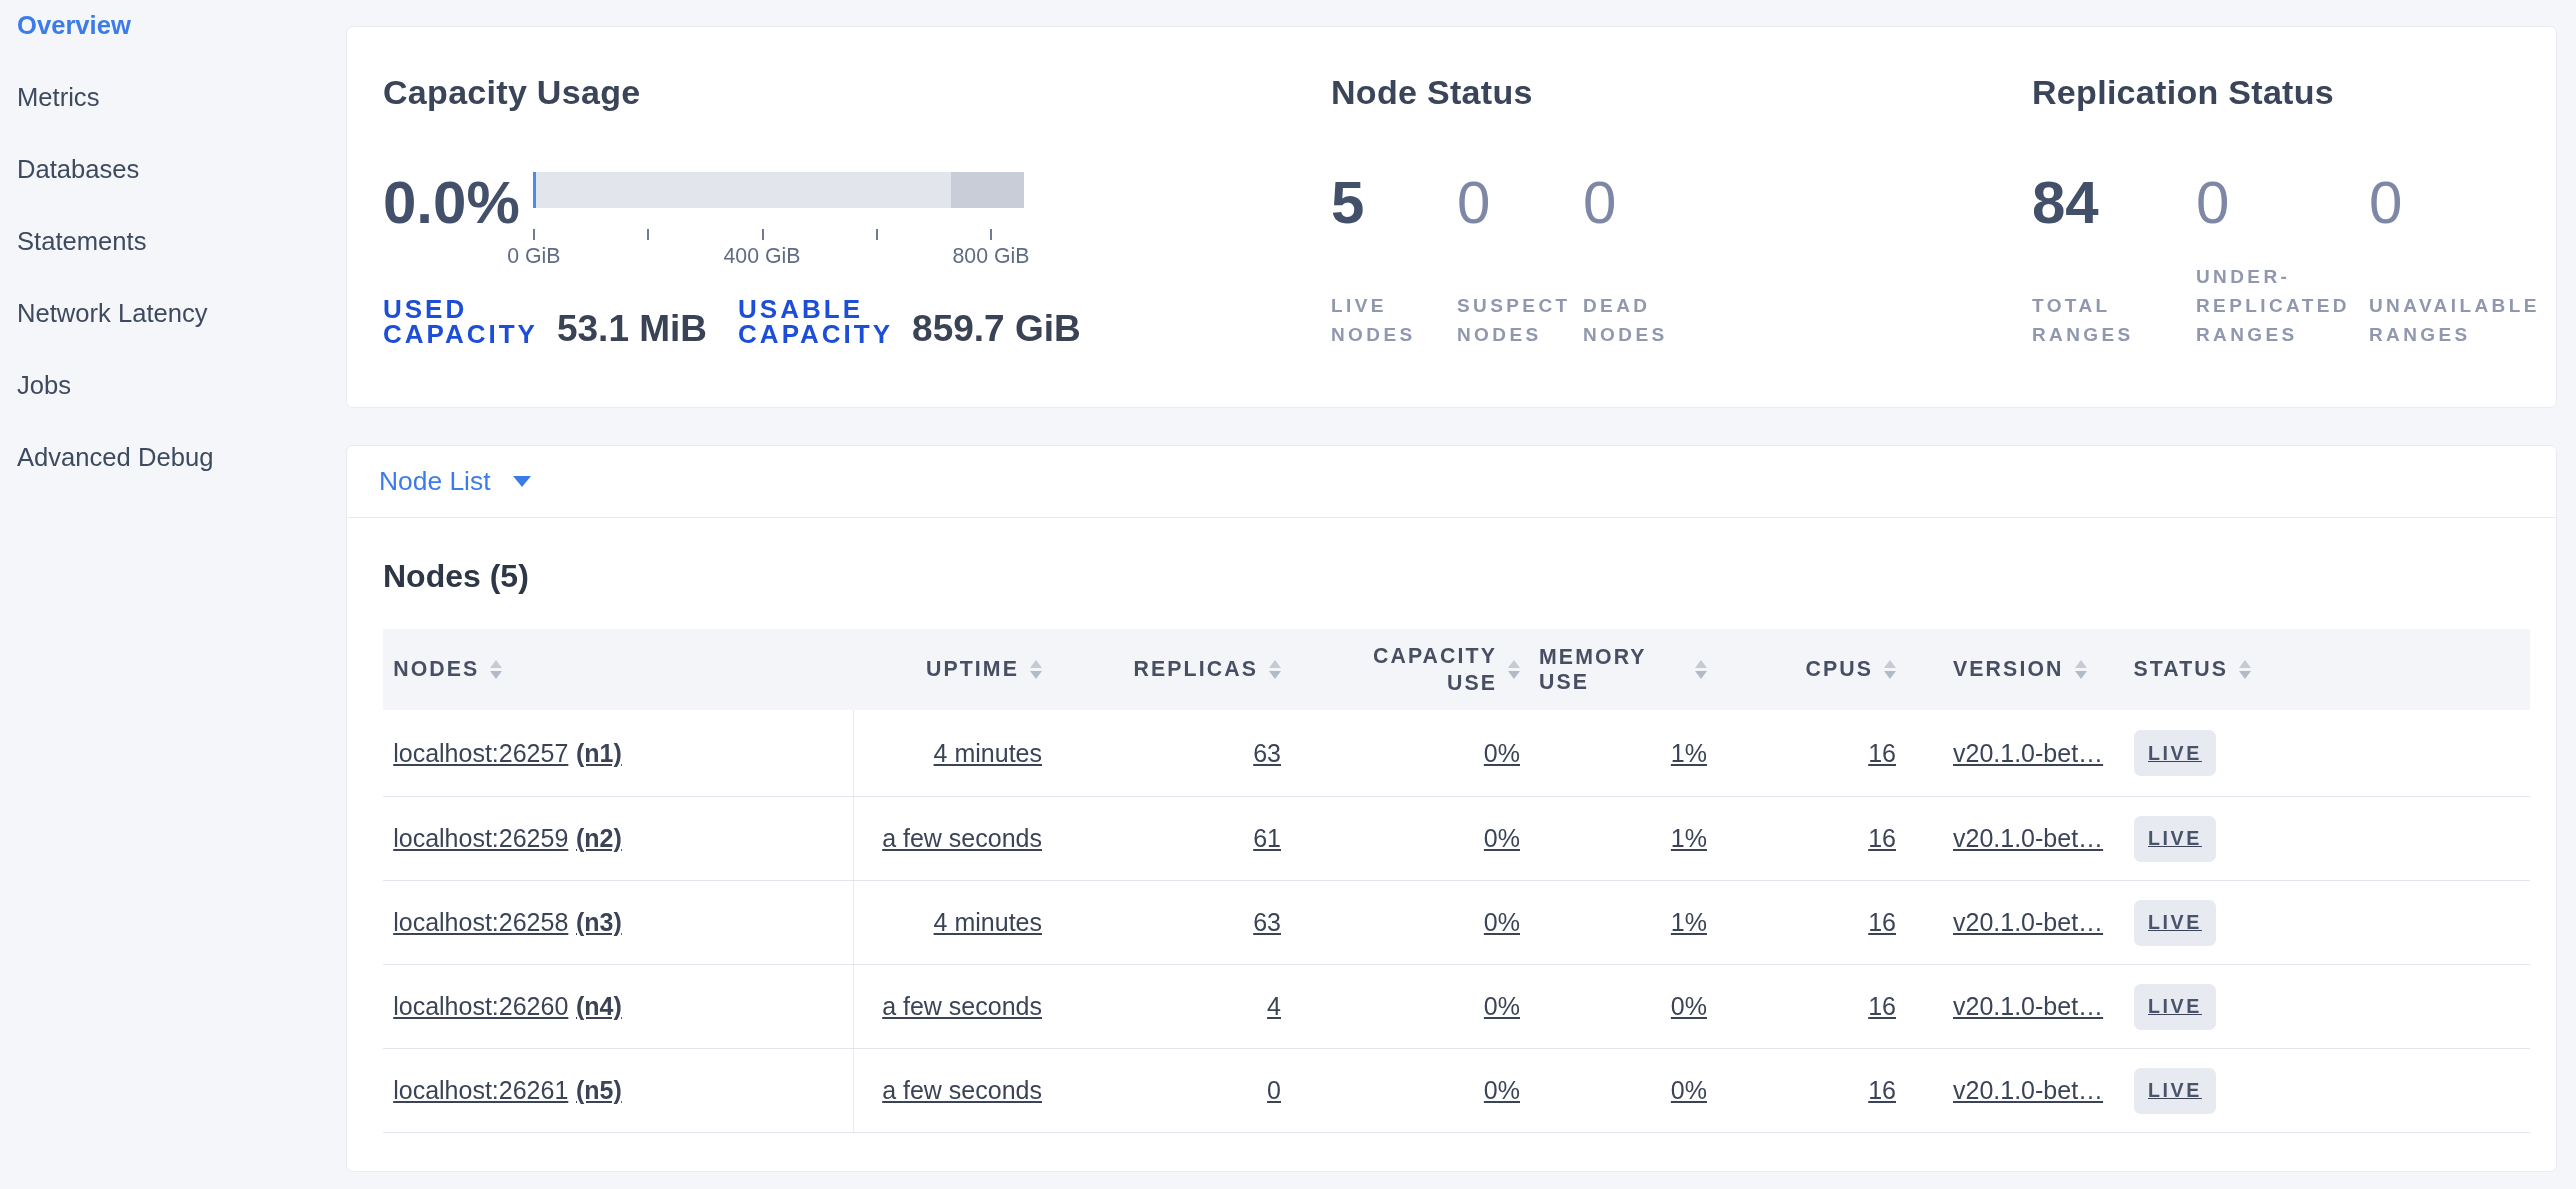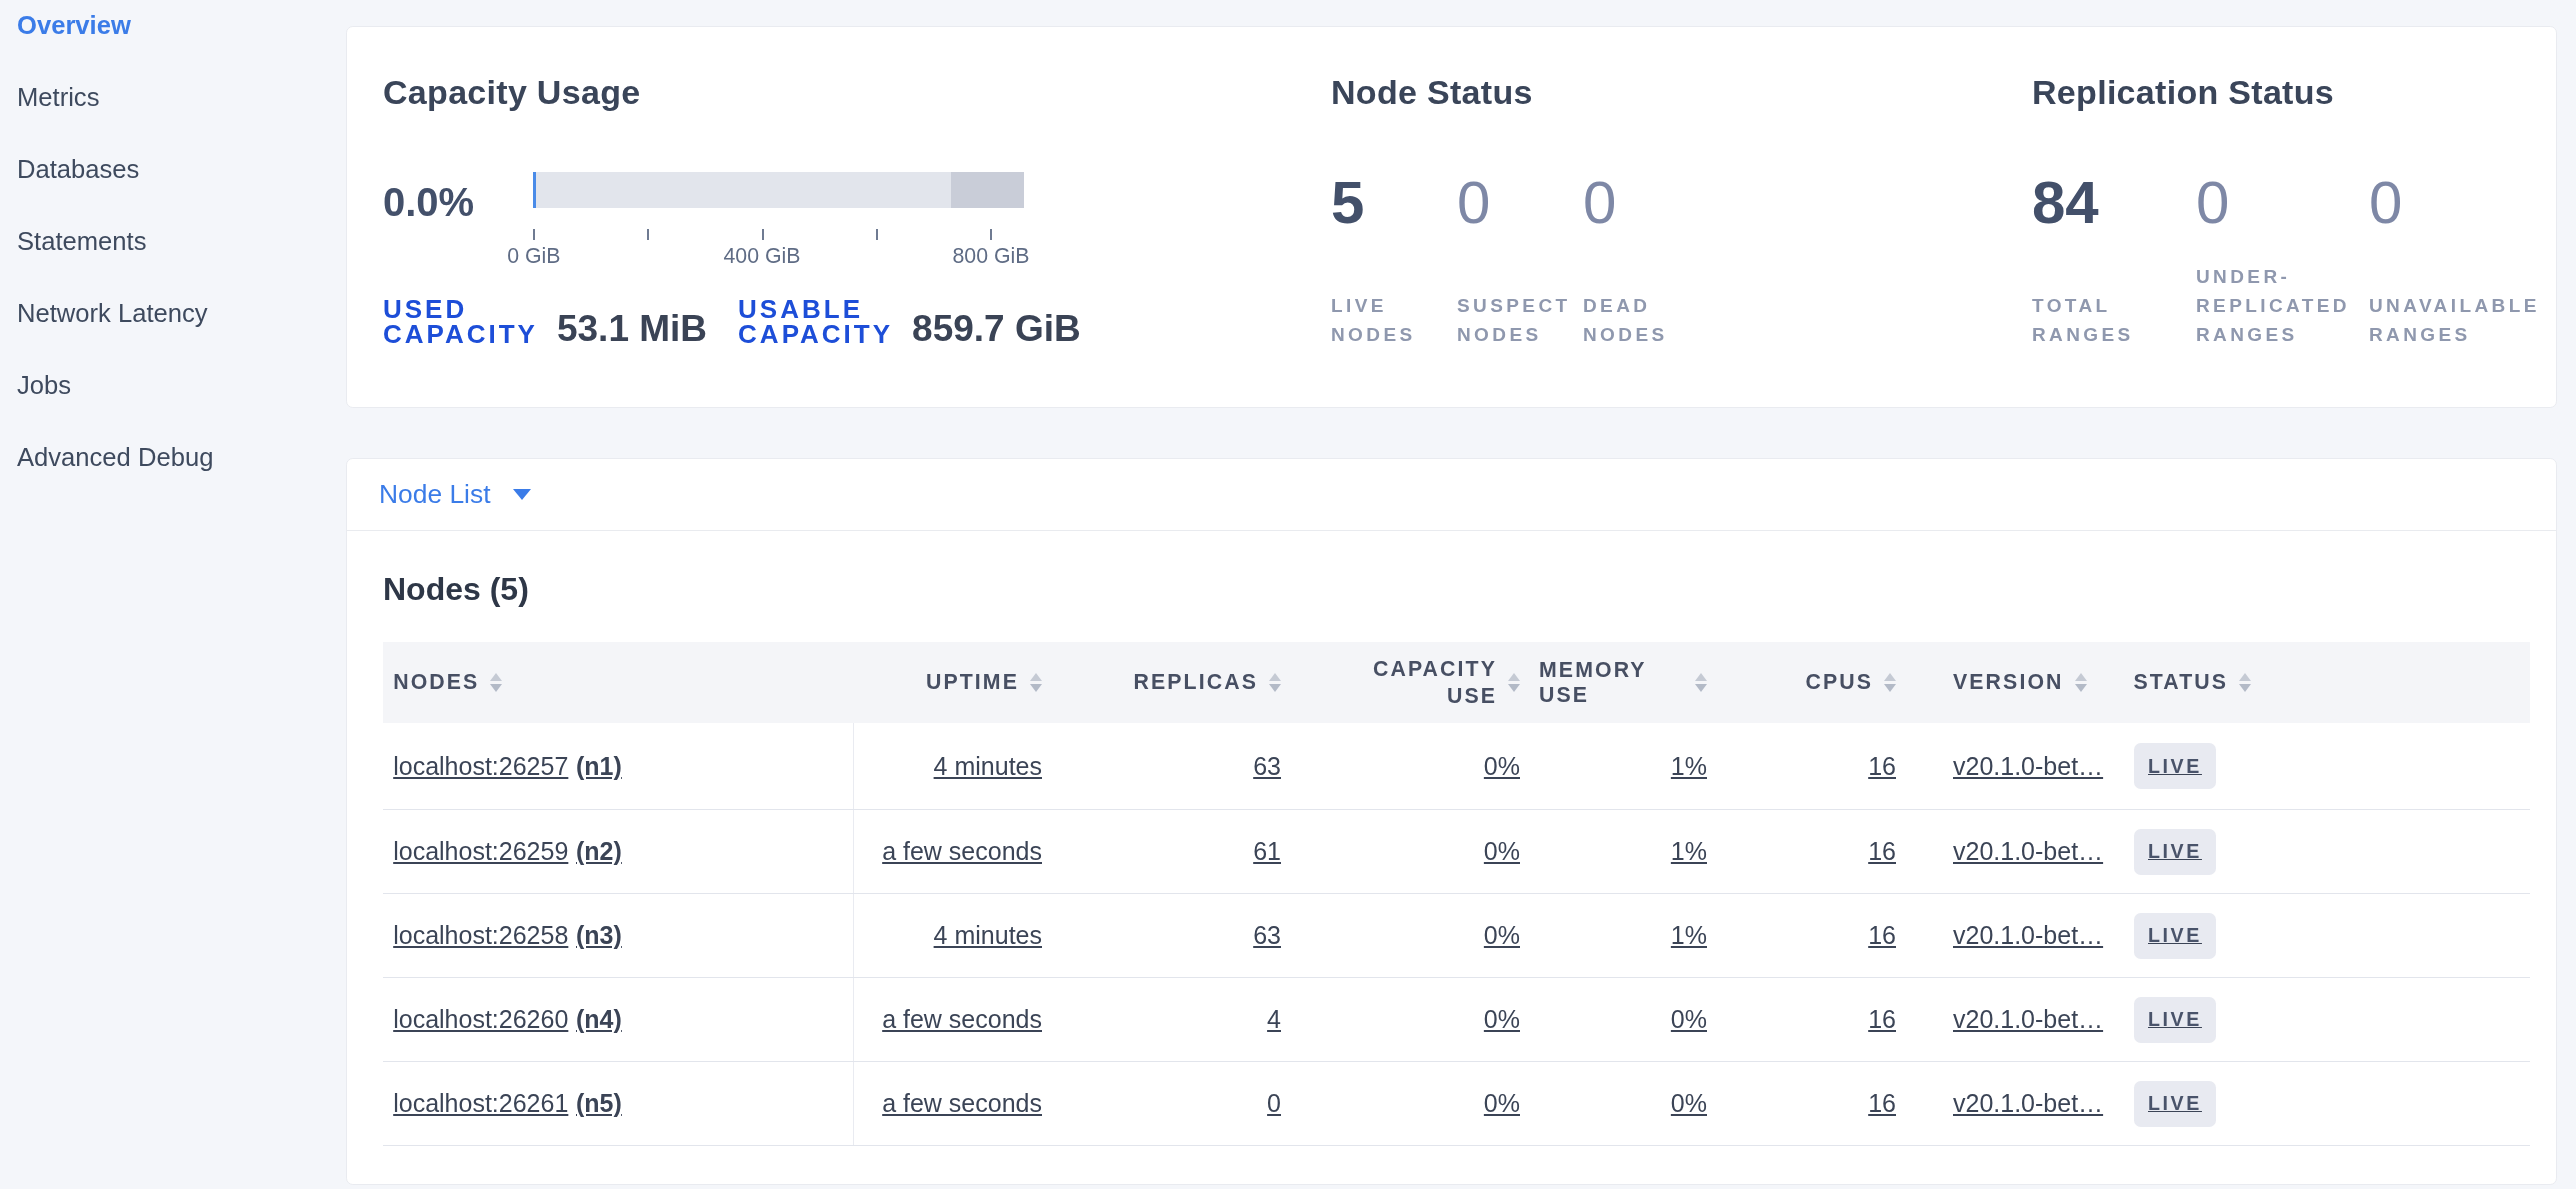--- a/index.html
+++ b/index.html
@@ -20,34 +20,34 @@
     color: #3e4a5e; cursor: pointer;
   }
   .side-item.active { color: #3b7ce8; font-weight: 700; }
 
   
   .card {
     position: absolute; left: 346px; width: 2211px;
     background: #ffffff; border: 0.9px solid #e9ebf0; border-radius: 6.8px;
   }
   .card.summary { top: 25.6px; height: 382px; }
-  .card.nodes   { top: 458px; height: 727px; }
+  .card.nodes   { top: 445px; height: 727px; }
 
   .sec-title {
     position: absolute; top: 46px;
     font-size: 34px; font-weight: 700; color: #3a4559; letter-spacing: 0.3px;
   }
   #cap-title { left: 36px; }
   #ns-title  { left: 984px; }
   #rs-title  { left: 1685px; }
 
   
   .cap-percent {
     position: absolute; left: 36px; top: 145px;
-    font-size: 40px; line-height: 61px; font-weight: 600; color: #43506a;
+    font-size: 60px; line-height: 61px; font-weight: 600; color: #43506a;
   }
   .cap-bar { position: absolute; left: 186px; top: 145px; width: 491px; height: 36px; background: #e2e5ec; }
   .cap-bar .seg-other { position: absolute; top: 0; right: 0; width: 73px; height: 100%; background: #c9cdd8; }
   .cap-bar .seg-used  { position: absolute; top: 0; left: 0; width: 3.4px; height: 100%; background: #4a8be8; }
   .cap-axis { position: absolute; left: 186px; top: 202px; width: 491px; height: 60px; }
   .cap-axis i { position: absolute; top: 0; width: 1.7px; height: 11px; background: #6f7b92; }
   .cap-axis span {
     position: absolute; top: 15.4px; transform: translateX(-50%);
     white-space: nowrap; font-size: 21.3px; color: #5f6c85;
   }

